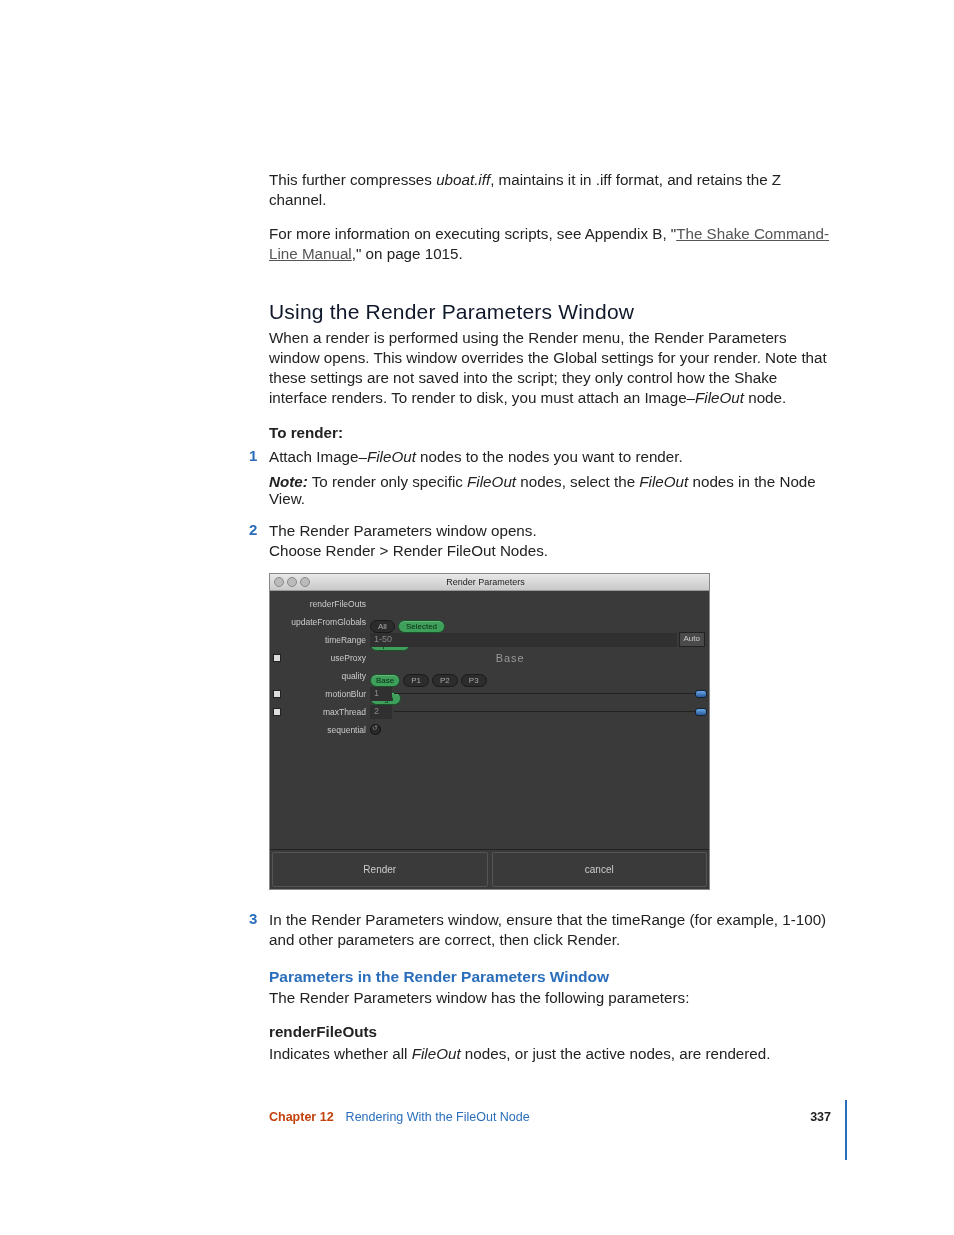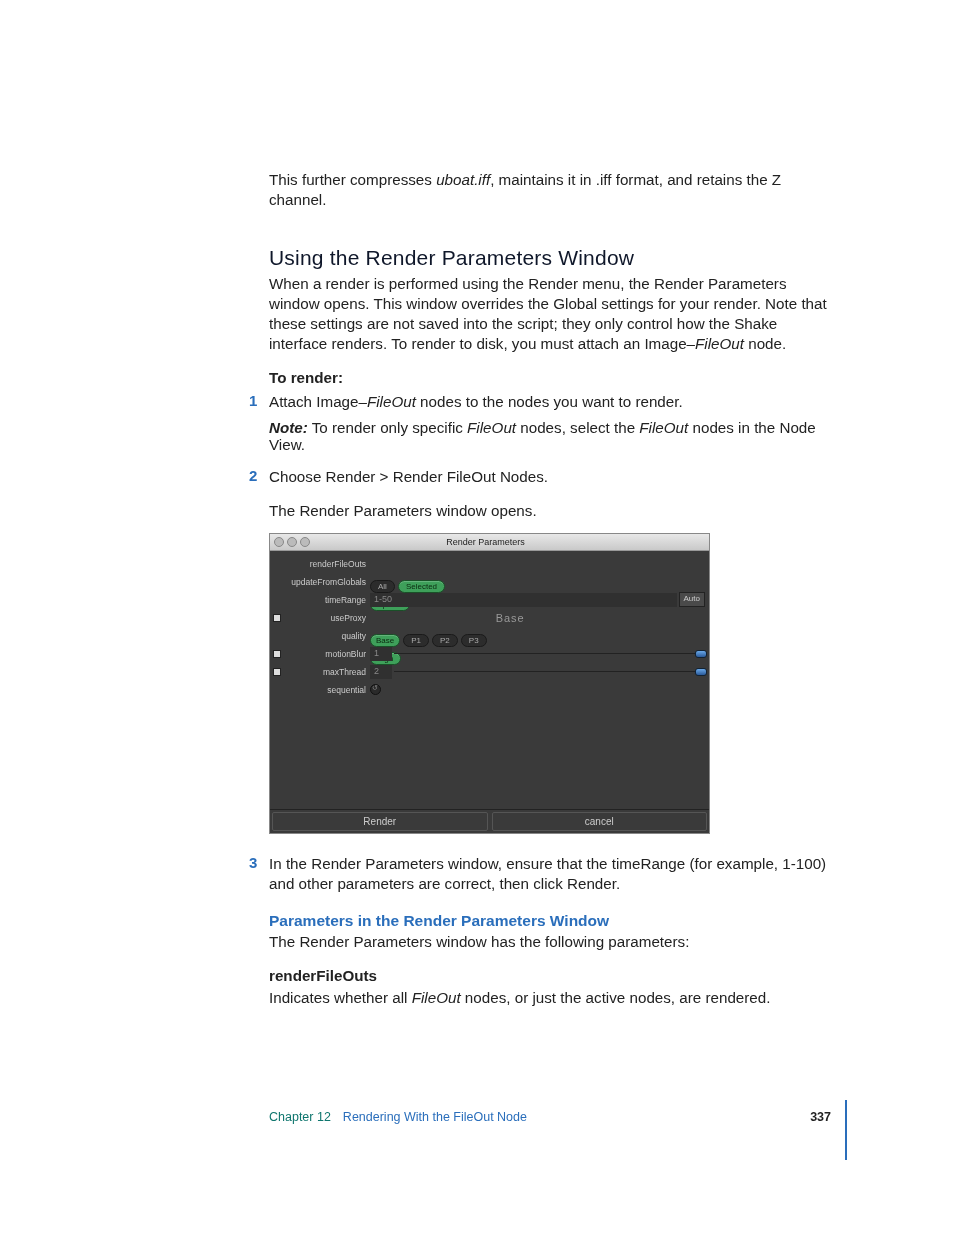--- a/index.html
+++ b/index.html
@@ -191,21 +191,21 @@
   .rp-footer {
     display: flex;
     border-top: 1px solid #222;
     background: #3a3a3a;
   }
   .rp-footer-btn {
     flex: 1;
     text-align: center;
     font-size: 10px;
     color: #ccc;
-    padding: 3px 0;
+    padding: 11px 0;
     border: 1px solid #555;
     margin: 2px;
     border-radius: 2px;
     background: #3a3a3a;
   }
   .rp-radio {
     width: 9px; height: 9px;
     border-radius: 50%;
     background: #2a2a2a;
     border: 1px solid #111;
@@ -222,41 +222,44 @@
   
   .page-footer {
     position: absolute;
     left: 269px;
     right: 115px;
     top: 1110px;
     display: flex;
     align-items: center;
     font-size: 12.5px;
   }
-  .page-footer .chapter-bold { font-weight: 400; color: #0f766e; text-align: right; }
+  .page-footer .chapter-bold { font-weight: 700; color: #c2410c; text-align: right; }
   .page-footer .chapter-title { color: #2a6ebb; margin-left: 12px; }
   .page-footer .pagenum { margin-left: auto; font-weight: 700; padding-right: 8px; }
   .page-footer .rule {
     position: absolute;
     right: -8px;
     top: -10px;
     width: 2px;
     height: 60px;
     background: #2a6ebb;
   }
 </style>
 </head>
 <body>
 
 <div class="page">
 
   <p>
     <span>This further compresses </span><span class="italic">uboat.iff</span><span>, maintains it in .iff format, and retains the Z channel.</span>
   </p>
 
+  <p>
+    <span>For more information on executing scripts, see Appendix B, "</span><span class="link-underline">The Shake Command-Line Manual</span><span>," on page 1015.</span>
+  </p>
 
   <h2 class="section-heading">Using the Render Parameters Window</h2>
 
   <p>
     <span>When a render is performed using the Render menu, the Render Parameters window opens. This window overrides the Global settings for your render. Note that these settings are not saved into the script; they only control how the Shake interface renders. To render to disk, you must attach an Image–</span><span class="italic">FileOut</span><span> node.</span>
   </p>
 
   <p class="bold" style="margin-bottom:4px;">To render:</p>
 
   <ol class="steps">
@@ -264,22 +267,22 @@
       <span class="stepnum">1</span>
       <div class="step-text">
         <span>Attach Image–</span><span class="italic">FileOut</span><span> nodes to the nodes you want to render.</span>
       </div>
       <div class="note">
         <span class="italic bold">Note:</span><span>  To render only specific </span><span class="italic">FileOut</span><span> nodes, select the </span><span class="italic">FileOut</span><span> nodes in the Node View.</span>
       </div>
     </li>
     <li style="margin-top:14px;">
       <span class="stepnum">2</span>
+      <div class="step-text" style="margin-top:14px;">The Render Parameters window opens.</div>
       <div class="step-text">Choose Render &gt; Render FileOut Nodes.</div>
-      <div class="step-text" style="margin-top:14px;">The Render Parameters window opens.</div>
 
       <div class="render-panel">
         <div class="rp-titlebar">
           <div class="rp-traffic">
             <div class="rp-dot"></div>
             <div class="rp-dot"></div>
             <div class="rp-dot"></div>
           </div>
           <div class="rp-title">Render Parameters</div>
         </div>

